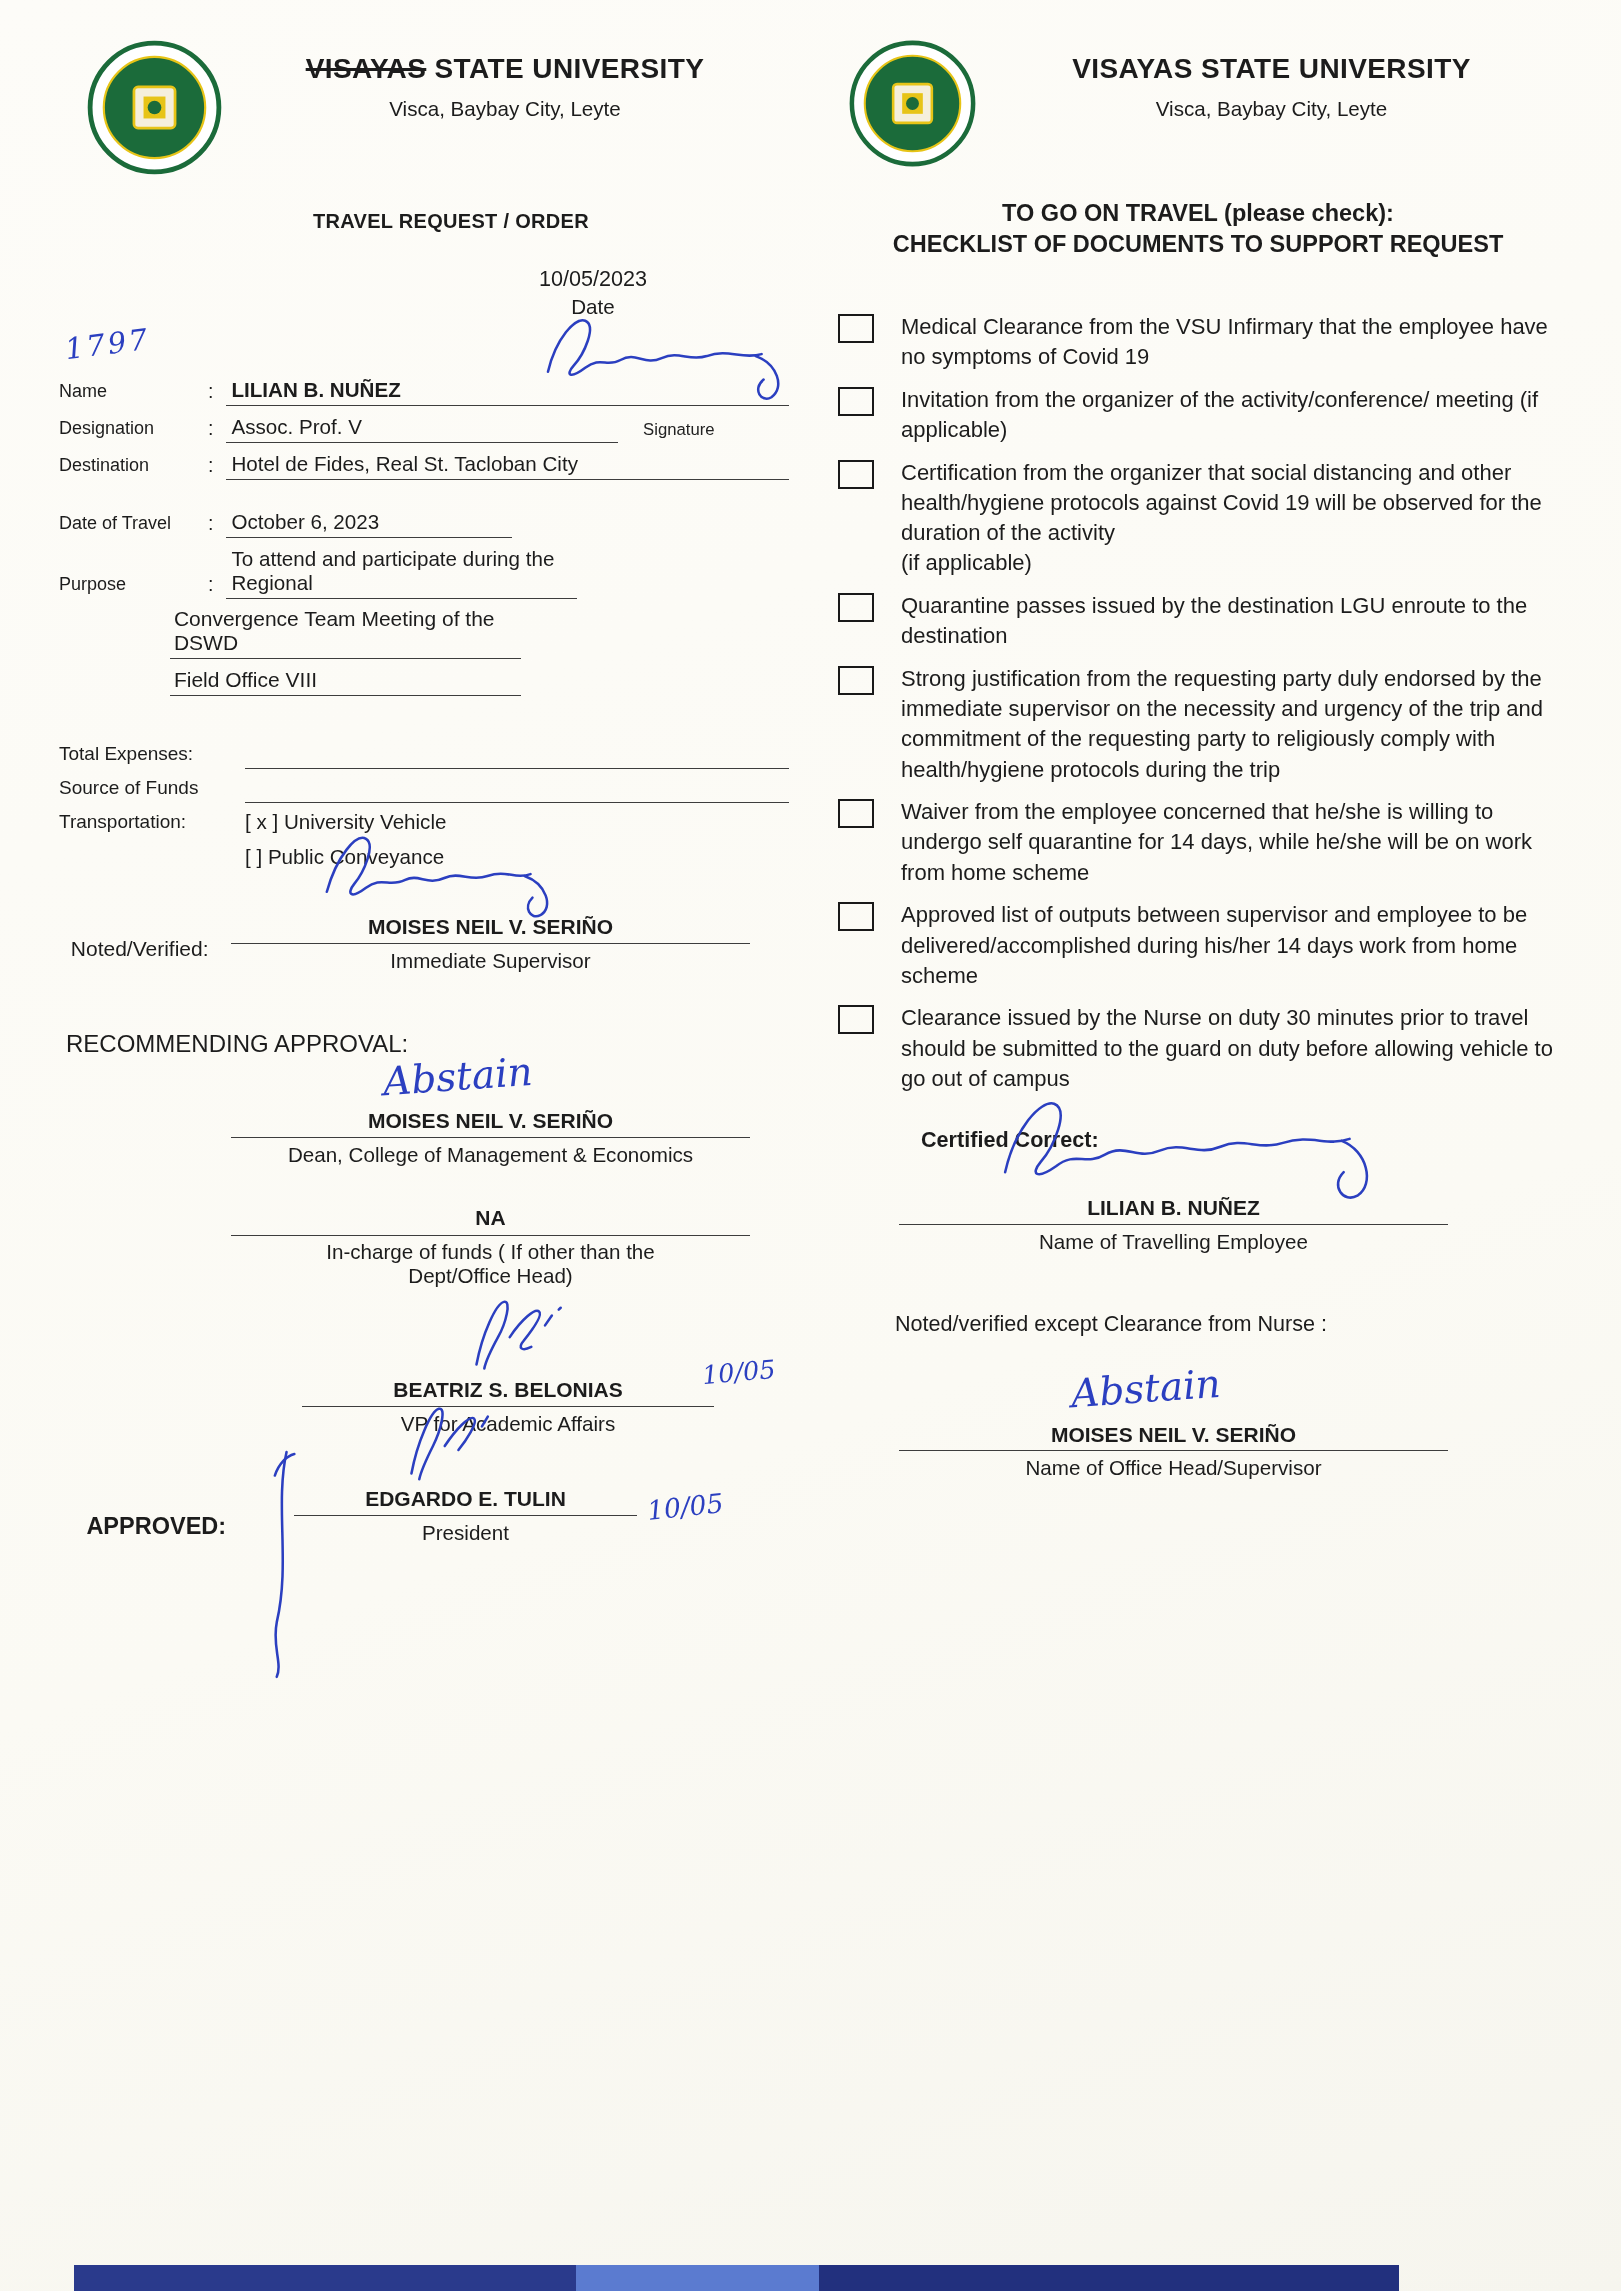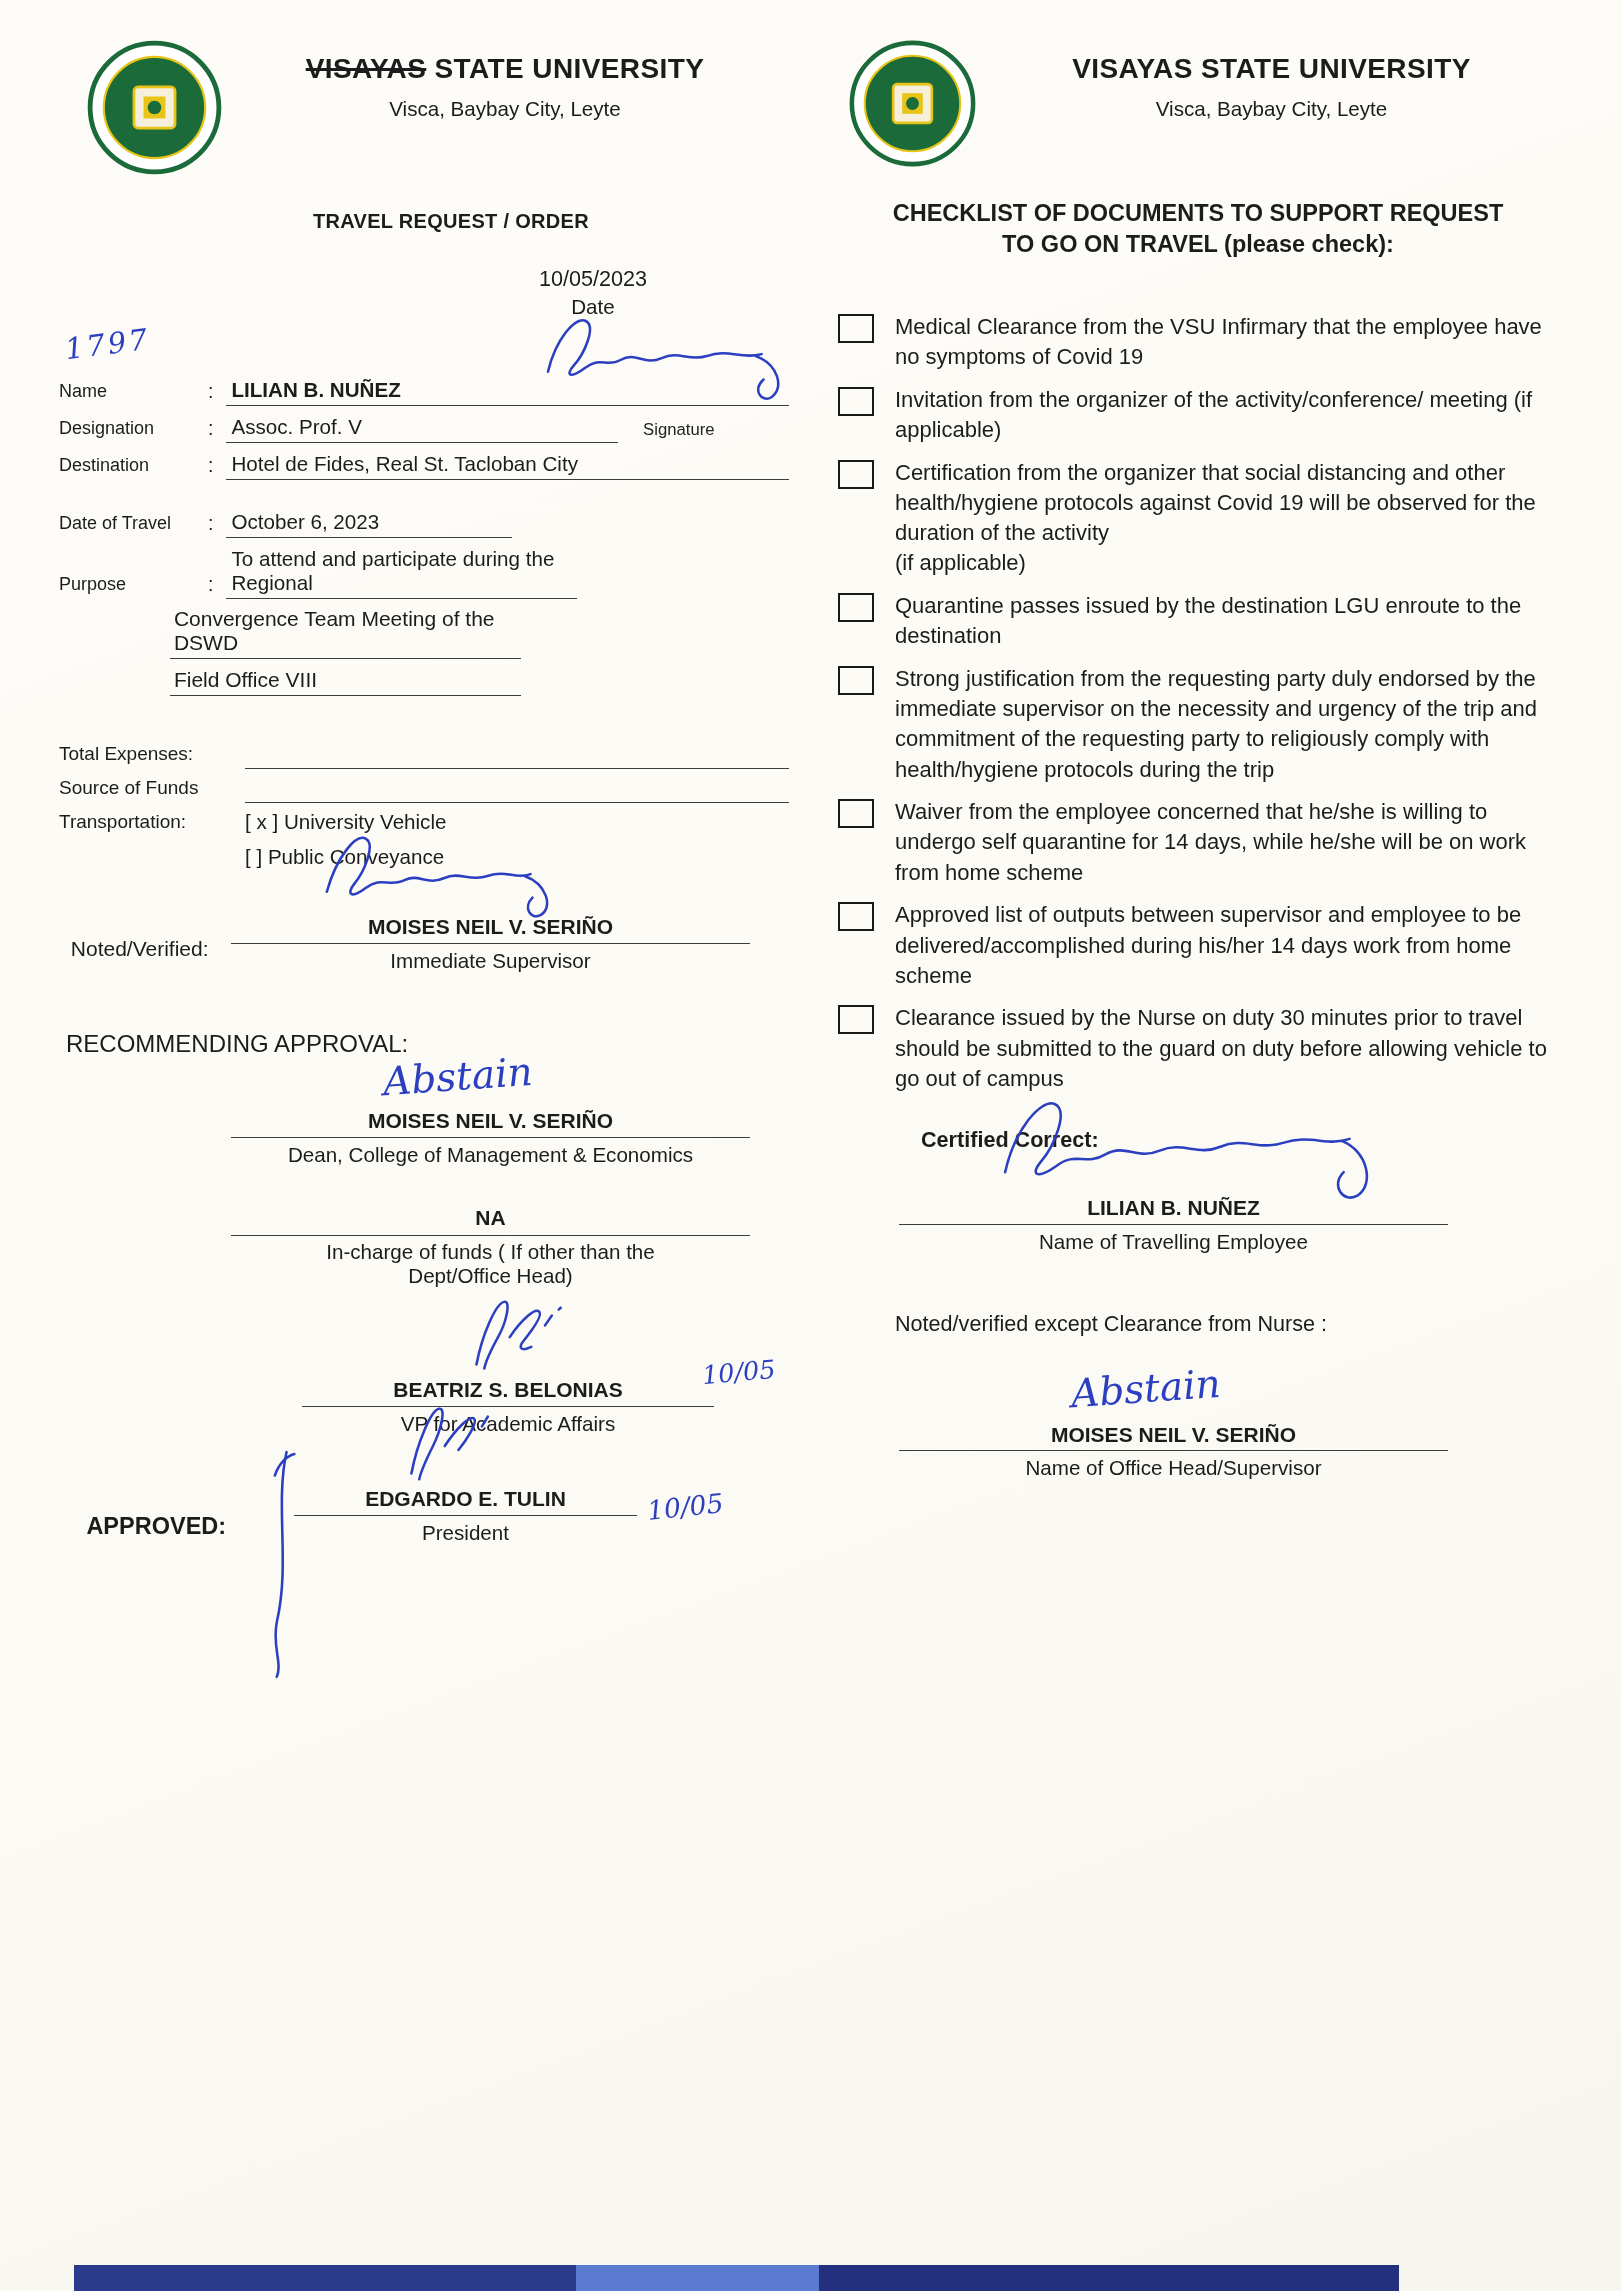--- a/index.html
+++ b/index.html
@@ -60,21 +60,21 @@
   .na-val { font-size:21px; font-weight:bold; padding-bottom:5px; border-bottom:1.6px solid #3d3d3d; }
   .vp-block { margin-top:90px; }
   .vp-block .center-sig { margin-left:243px; width:412px; }
   .approved { margin-top:51px; position:relative; }
   .approved-label { position:absolute; left:27.4px; top:25.5px; font-size:23.5px; font-weight:bold; }
   .approved .center-sig { margin-left:235px; width:343px; }
 
   
   .chk-title { margin-top:13.7px; text-align:center; font-size:23.5px; font-weight:bold; line-height:1.35; }
   .chk-list { margin-top:51px; }
-  .chk-item { display:flex; gap:21px; margin-bottom:12.7px; }
+  .chk-item { display:flex; gap:27px; margin-bottom:12.7px; }
   .chk-box { flex:none; width:36px; height:29px; border:2.5px solid #191919; margin-top:2px; background:transparent; }
   .chk-text { flex:1; font-size:22px; line-height:1.37; white-space:pre-line; }
   .cert-block { margin-top:33px; position:relative; }
   .cert-label { font-size:21.6px; font-weight:bold; margin-left:83px; }
   .cert-block .center-sig { margin-left:61px; width:549px; margin-top:43px; }
   .noted-except { margin-top:57px; margin-left:57px; font-size:21.6px; }
   .oh-block { margin-top:7.8px; }
   .oh-block .center-sig { margin-left:61px; width:549px; margin-top:86px; }
 
   
@@ -259,22 +259,22 @@
           <circle cx="50" cy="50" r="5" fill="#1b6b3a"></circle>
         </svg>
       </div>
       <div class="hdr-text" style="margin-left:147px;">
         <div class="uni">VISAYAS STATE UNIVERSITY</div>
         <div class="addr">Visca, Baybay City, Leyte</div>
       </div>
     </div>
 
     <div class="chk-title">
+      <div>TO GO ON TRAVEL (please check):</div>
       <div>CHECKLIST OF DOCUMENTS TO SUPPORT REQUEST</div>
-      <div>TO GO ON TRAVEL (please check):</div>
     </div>
 
     <div class="chk-list">
       <div class="chk-item">
         <span class="chk-box"></span>
         <span class="chk-text">Medical Clearance from the VSU Infirmary that the employee have no symptoms of Covid 19</span>
       </div>
       <div class="chk-item">
         <span class="chk-box"></span>
         <span class="chk-text">Invitation from the organizer of the activity/conference/ meeting (if applicable)</span>

